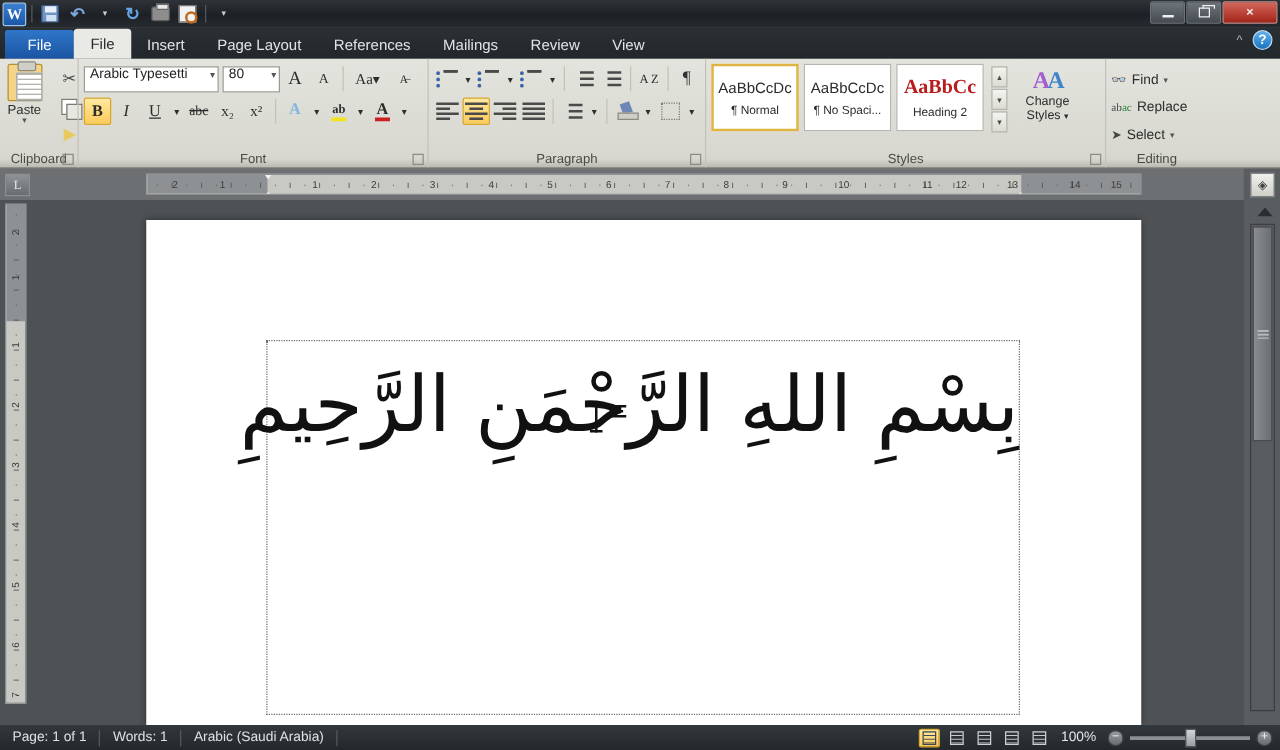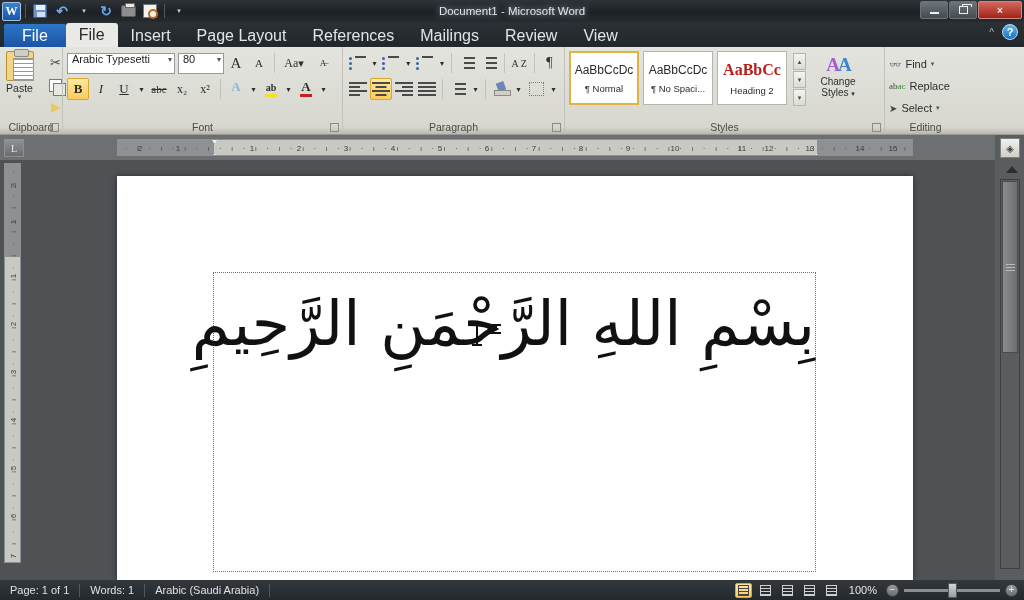--- a/index.html
+++ b/index.html
@@ -57,21 +57,21 @@
   .wc .maxglyph:after { content:""; position:absolute; left:2px; top:-3px; width:8px; height:2px; border:1px solid #f0f0f0; border-bottom:none;}
 
   
   .tabbar {
     position: absolute; top: 22px; left: 0; width: 1024px; height: 25px;
     background: linear-gradient(to bottom,#2b3035,#22272b);
     display: flex; align-items: flex-end;
   }
   .tab {
     height: 23px; padding: 0 13px; display: flex; align-items: center;
-    color: #e3e3e3; font-size: 16px;
+    color: #e3e3e3; font-size: 12px;
   }
   .tab.file {
     background: linear-gradient(to bottom,#2f76c8,#1b54a4);
     color: #fff; height: 23px; margin-left: 4px; border-radius: 2px 2px 0 0;
     padding: 0 18px;
   }
   .tab.active {
     background: #e9e9e5; color: #2a2a2a;
     border-radius: 3px 3px 0 0; height: 24px;
   }
@@ -336,21 +336,20 @@
       <div class="qat-btn ico-redo">↻</div>
       <div class="qat-btn">
           <div class="ico-print"></div>
         </div>
       <div class="qat-btn">
           <div class="ico-preview"></div>
         </div>
       <div class="qat-sep"></div>
       <div class="qat-btn ico-caret">▾</div>
     </div>
-    <div class="title-text">Document1  -  Microsoft Word</div>
     <div class="wincontrols">
       <div class="wc">
           <span class="minglyph"></span>
         </div>
       <div class="wc">
           <span class="maxglyph"></span>
         </div>
       <div class="wc close">×</div>
     </div>
   </div>

